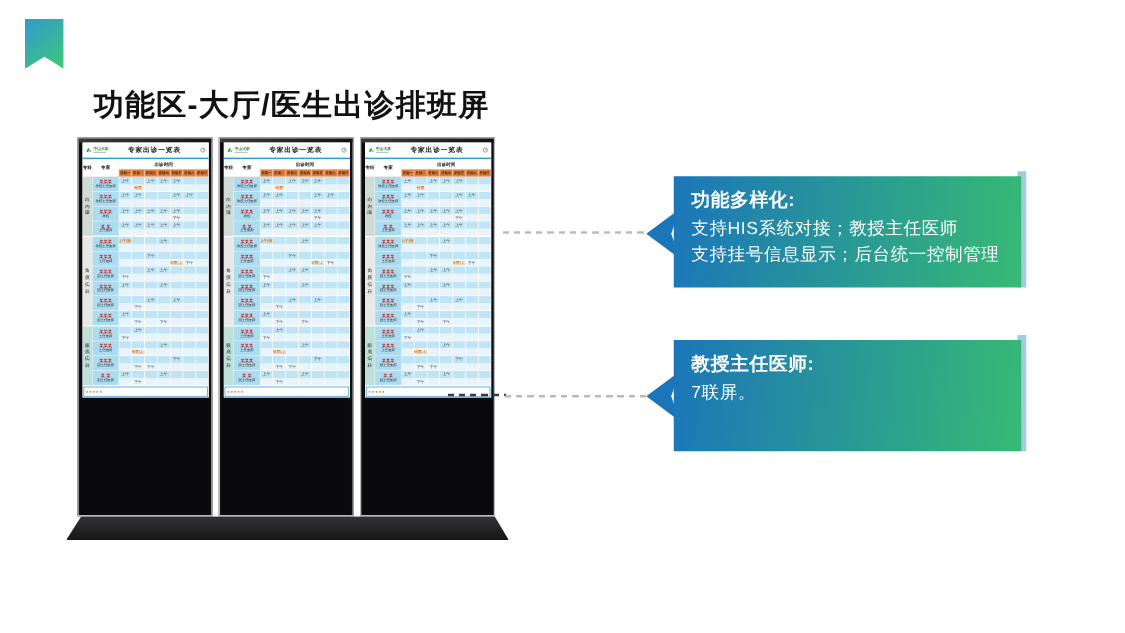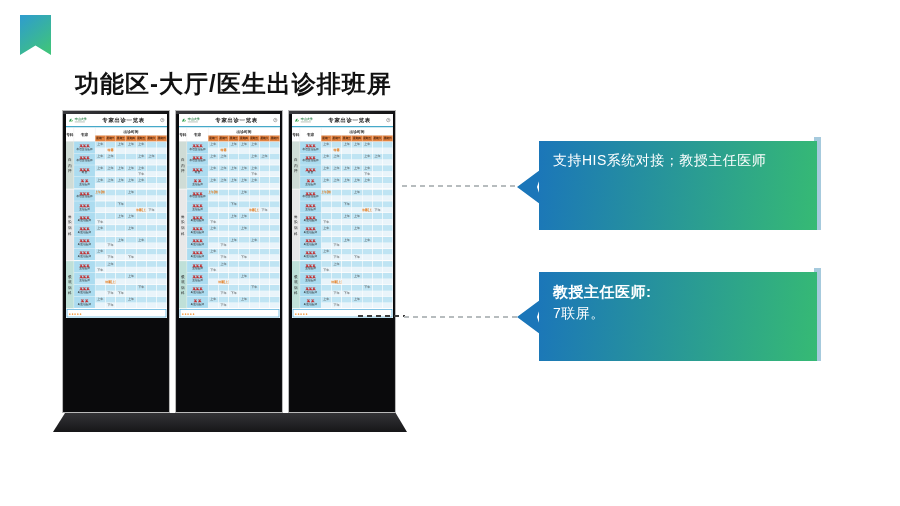--- a/index.html
+++ b/index.html
@@ -1691,21 +1691,23 @@
       </div>
     </div>
 
   <div class="dash" style="left:402px; top:185px; width:117px;"></div>
   <div class="dash dark" style="left:358px; top:315px; width:47px;"></div>
   <div class="dash" style="left:404px; top:316px; width:114px;"></div>
 
   <div class="strip" style="left:814px; top:137px;"></div>
   <div class="arrow" style="left:517px; top:167px;"></div>
   <div class="callout" style="left:539px; top:141px;">
+    <div class="co-title">功能多样化:</div>
     <div class="co-line">支持HIS系统对接；教授主任医师</div>
+    <div class="co-line">支持挂号信息显示；后台统一控制管理</div>
   </div>
 
   <div class="strip" style="left:814px; top:268px;"></div>
   <div class="arrow" style="left:517px; top:297px;"></div>
   <div class="callout" style="left:539px; top:272px;">
     <div class="co-title">教授主任医师:</div>
     <div class="co-line">7联屏。</div>
   </div>
 
 </div>

